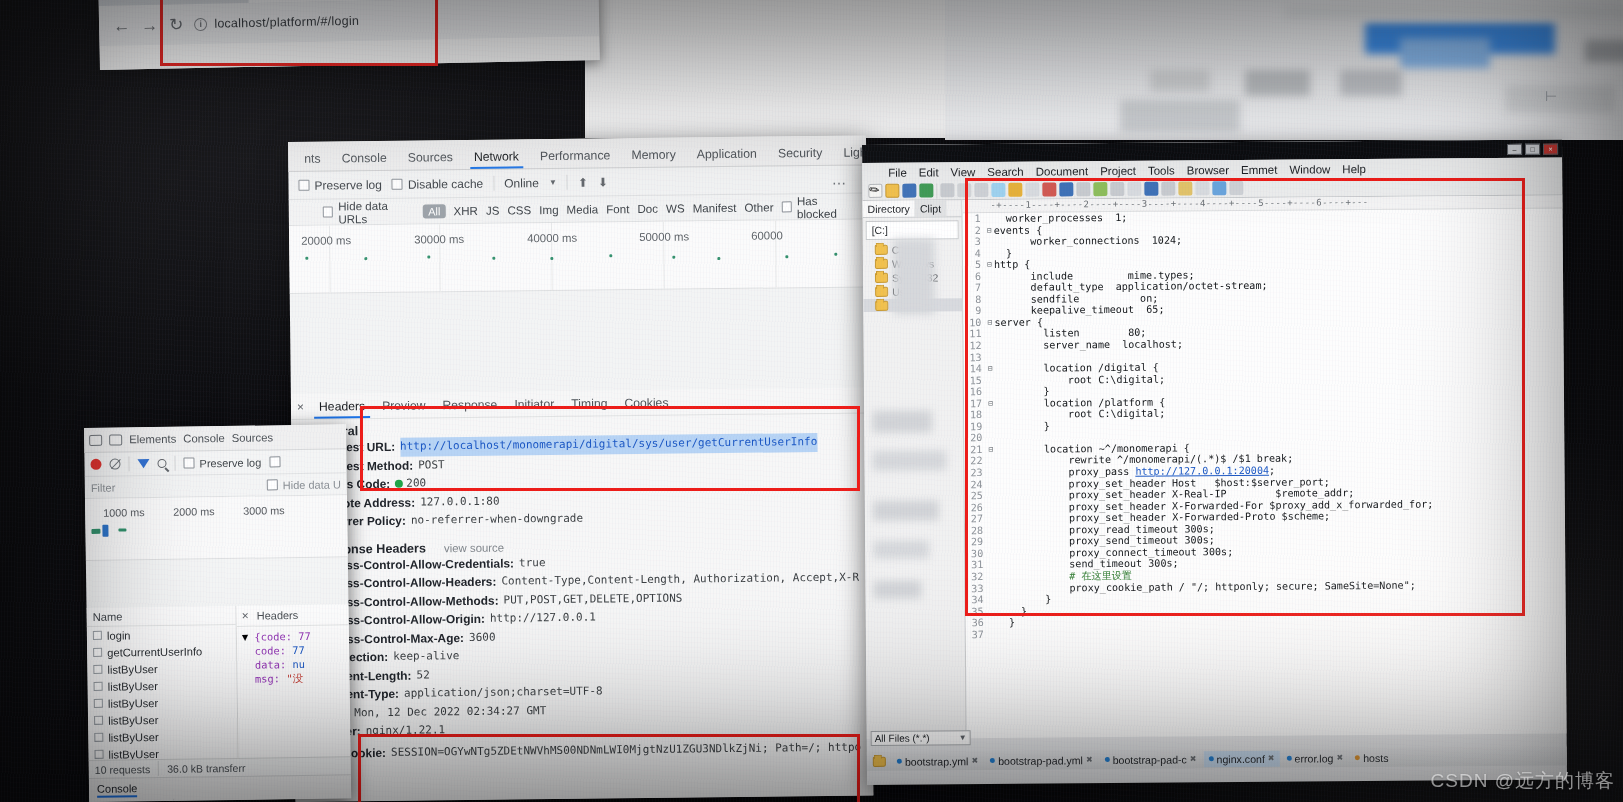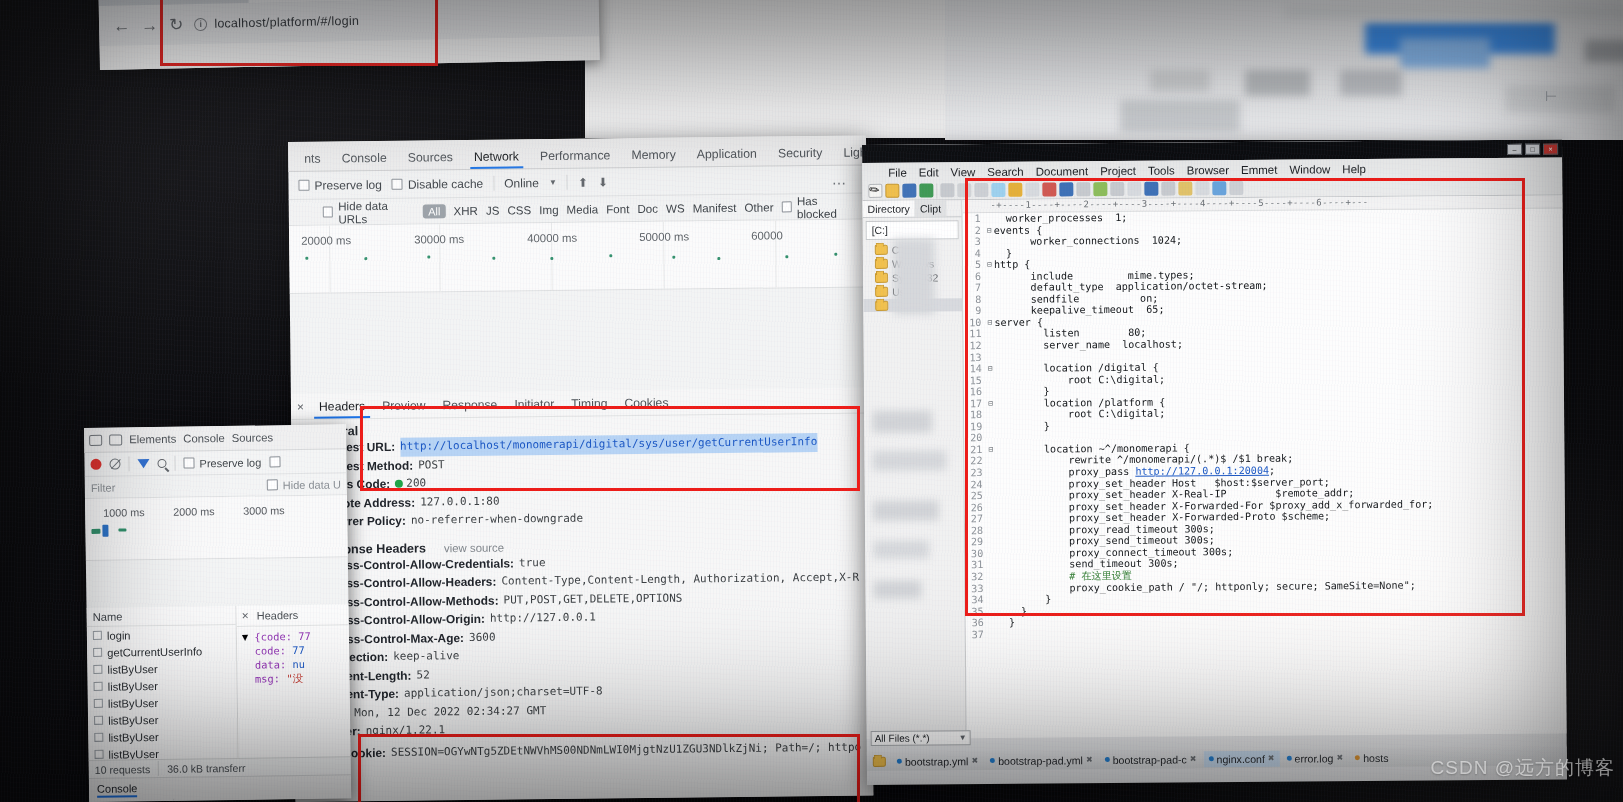--- a/index.html
+++ b/index.html
@@ -181,21 +181,21 @@
               justify-content: space-between; padding: 0 3px; }
   .ftabs { position: absolute; left: 0; right: 0; bottom: 14px; height: 19px; display: flex; align-items: center;
            gap: 2px; padding-left: 6px; background: linear-gradient(#e7e8ea,#dcdee0); }
   .ftab { display: flex; align-items: center; gap: 3px; font-size: 10.6px; color: #1b1e22; padding: 2px 5px; white-space: nowrap; }
   .ftab.active { background: #c8dcf0; }
   .fdot { width: 5px; height: 5px; border-radius: 50%; background: #1f7fd4; }
   .fdot.o { background: #e0922a; }
   .fx { font-size: 8px; color: #6a6f74; }
 
   .watermark {
-    position: absolute; right: 8px; bottom: 21px; z-index: 920;
+    position: absolute; right: 8px; bottom: 8px; z-index: 920;
     font-size: 19px; color: rgba(255,255,255,.55); letter-spacing: 1px;
     text-shadow: 0 1px 2px rgba(0,0,0,.25); pointer-events: none; margin-left: 16px;
   }
   .ellip { position: absolute; font-size: 14px; color: #6c7075; letter-spacing: 2px; }
 </style>
 </head>
 <body>
 
 <div class="screen">
 

